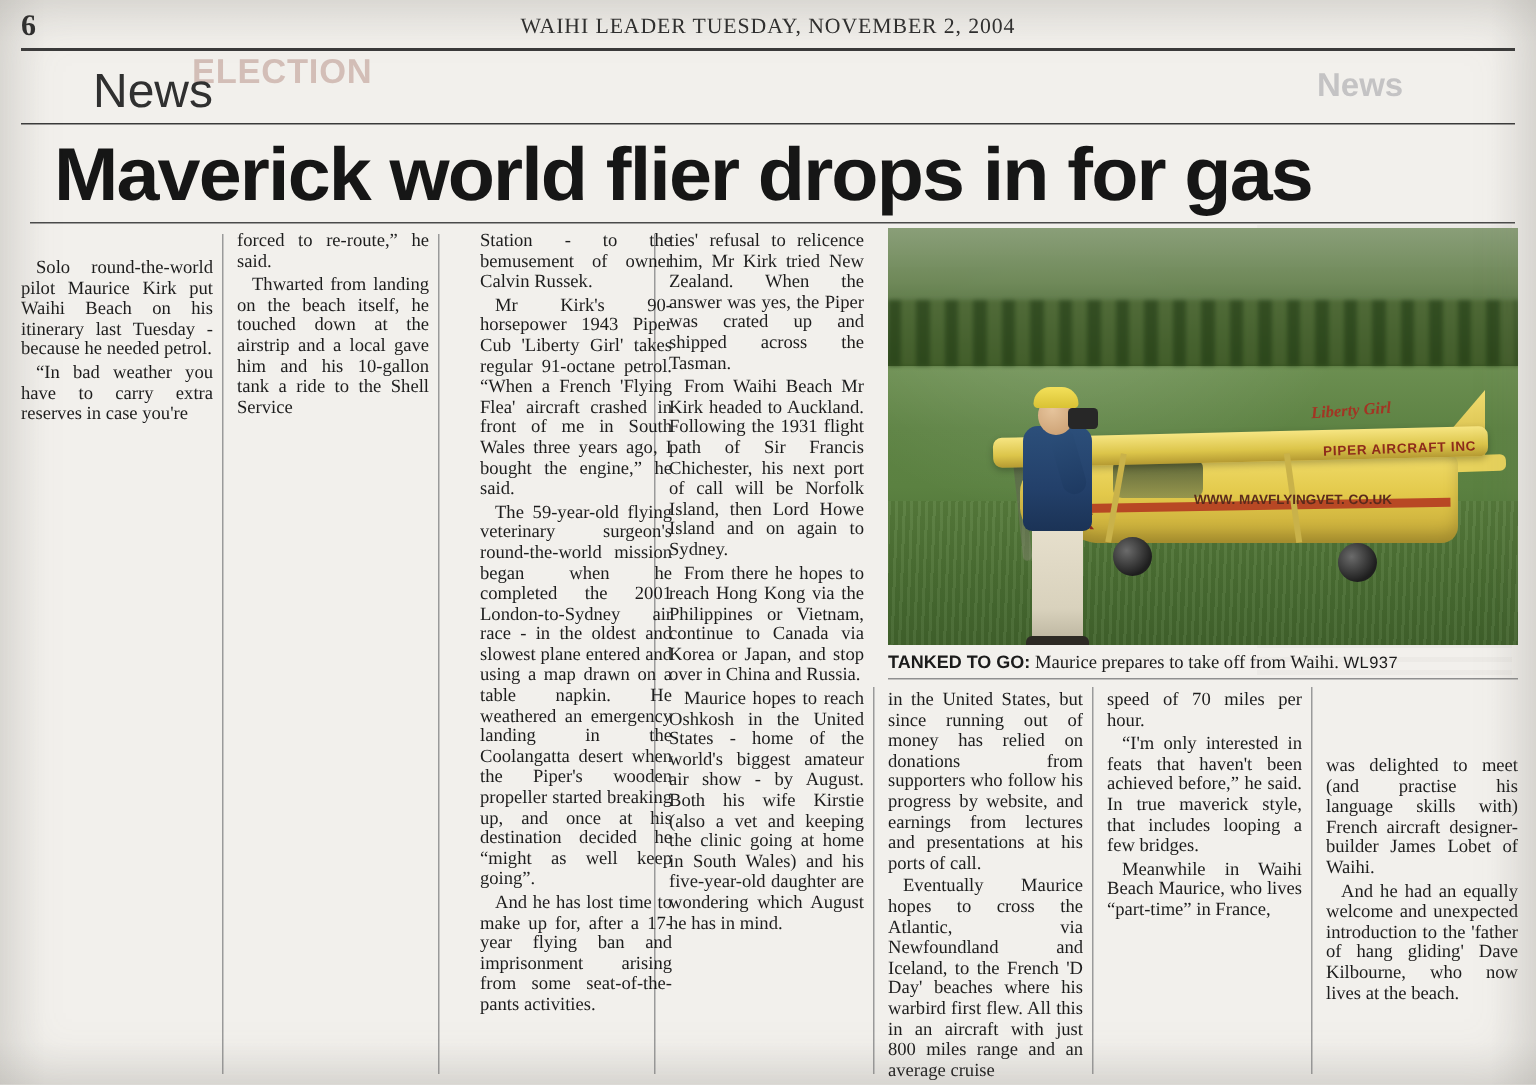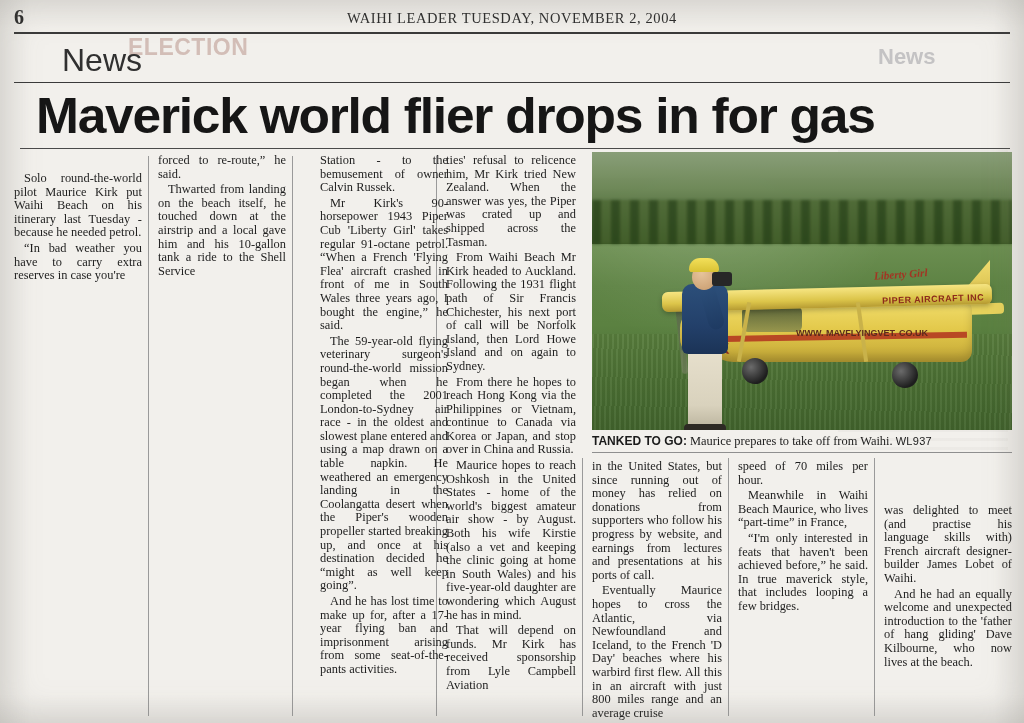--- a/index.html
+++ b/index.html
@@ -331,21 +331,20 @@
     <p>Mr Kirk's 90-horsepower 1943 Piper Cub 'Liberty Girl' takes regular 91-octane petrol. “When a French 'Flying Flea' aircraft crashed in front of me in South Wales three years ago, I bought the engine,” he said.</p>
     <p>The 59-year-old flying veterinary surgeon's round-the-world mission began when he completed the 2001 London-to-Sydney air race - in the oldest and slowest plane entered and using a map drawn on a table napkin. He weathered an emergency landing in the Coolangatta desert when the Piper's wooden propeller started breaking up, and once at his destination decided he “might as well keep going”.</p>
     <p>And he has lost time to make up for, after a 17-year flying ban and imprisonment arising from some seat-of-the-pants activities.</p>
   </div>
 
   <div class="col c4">
     <p class="nofirst">ties' refusal to relicence him, Mr Kirk tried New Zealand. When the answer was yes, the Piper was crated up and shipped across the Tasman.</p>
     <p>From Waihi Beach Mr Kirk headed to Auckland. Following the 1931 flight path of Sir Francis Chichester, his next port of call will be Norfolk Island, then Lord Howe Island and on again to Sydney.</p>
     <p>From there he hopes to reach Hong Kong via the Philippines or Vietnam, continue to Canada via Korea or Japan, and stop over in China and Russia.</p>
     <p>Maurice hopes to reach Oshkosh in the United States - home of the world's biggest amateur air show - by August. Both his wife Kirstie (also a vet and keeping the clinic going at home in South Wales) and his five-year-old daughter are wondering which August he has in mind.</p>
-    <p>That will depend on funds. Mr Kirk has received sponsorship from Lyle Campbell Aviation</p>
   </div>
 
   <div class="photo-wrap">
     <div class="photo">
       <div class="sky"></div>
       <div class="treeline"></div>
       <div class="grass"></div>
 
       <div class="prop"></div>
       <div class="plane-tail"></div>
@@ -383,22 +382,22 @@
   </div>
   <div class="rule-caption"></div>
 
   <div class="col c5">
     <p class="nofirst">in the United States, but since running out of money has relied on donations from supporters who follow his progress by website, and earnings from lectures and presentations at his ports of call.</p>
     <p>Eventually Maurice hopes to cross the Atlantic, via Newfoundland and Iceland, to the French 'D Day' beaches where his warbird first flew. All this in an aircraft with just 800 miles range and an average cruise</p>
   </div>
 
   <div class="col c6">
     <p class="nofirst">speed of 70 miles per hour.</p>
+    <p>“I'm only interested in feats that haven't been achieved before,” he said. In true maverick style, that includes looping a few bridges.</p>
     <p>Meanwhile in Waihi Beach Maurice, who lives “part-time” in France,</p>
-    <p>“I'm only interested in feats that haven't been achieved before,” he said. In true maverick style, that includes looping a few bridges.</p>
   </div>
 
   <div class="col c7">
     <p class="nofirst">was delighted to meet (and practise his language skills with) French aircraft designer-builder James Lobet of Waihi.</p>
     <p>And he had an equally welcome and unexpected introduction to the 'father of hang gliding' Dave Kilbourne, who now lives at the beach.</p>
   </div>
 
   <div class="edge-shadow"></div>
 </div>
 

